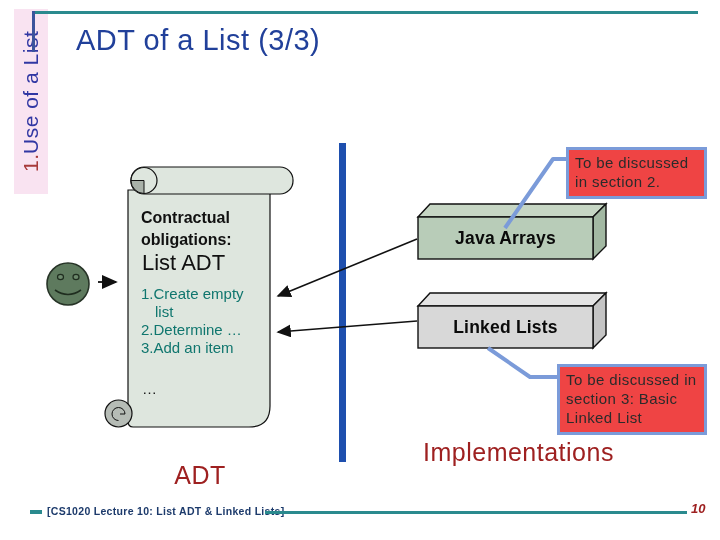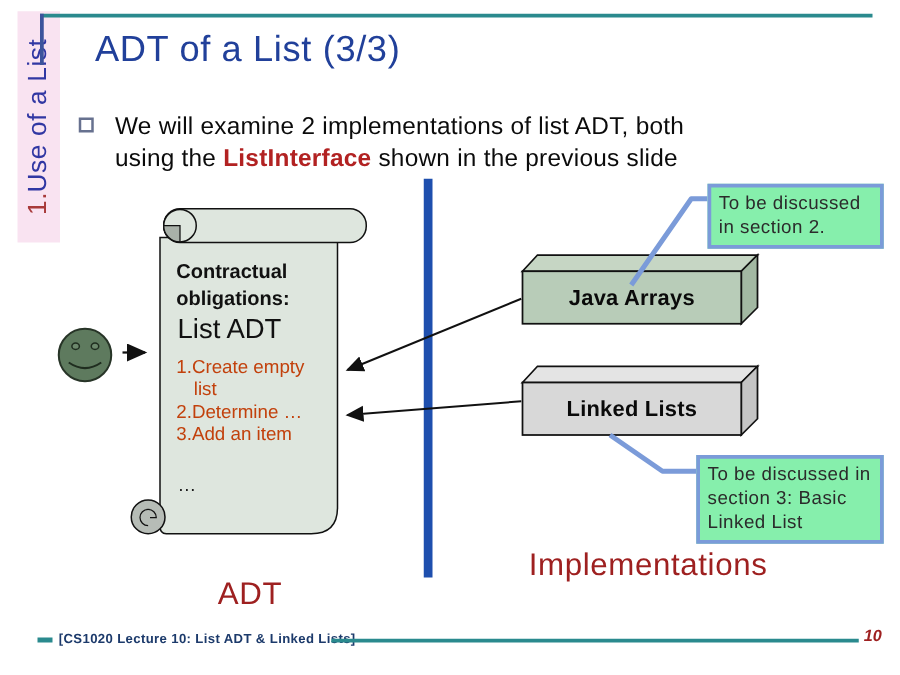--- a/index.html
+++ b/index.html
@@ -27,30 +27,30 @@
   .bullet-square { width:12px; height:12px; border:2px solid #67718f; margin-top:6px; flex:0 0 auto; background:#fff; }
   .bullet-text { margin-left:17px; font-size:19.5px; line-height:26px; color:#0b0b0b; letter-spacing:0.2px; }
   .bullet-text .hl { color:#b22222; font-weight:bold; }
   
   .vbar { position:absolute; left:339px; top:143px; width:7px; height:319px; background:#1e4fae; }
   
   .shape-layer { position:absolute; left:0; top:0; width:720px; height:540px; }
   
   .scroll-heading { position:absolute; left:141px; top:207px; font-size:16px; font-weight:bold; line-height:22px; color:#111; }
   .scroll-title { position:absolute; left:142px; top:250px; font-size:22px; color:#111; }
-  .scroll-items { position:absolute; left:141px; top:285px; font-size:15px; line-height:18px; color:#c2410c; }
+  .scroll-items { position:absolute; left:141px; top:285px; font-size:15px; line-height:18px; color:#0f766e; }
   .scroll-items .indent { padding-left:14px; }
   .scroll-ellipsis { position:absolute; left:142px; top:380px; font-size:15px; color:#1a1a1a; }
   
   .box-label { position:absolute; width:175px; height:42px; display:flex; align-items:center; justify-content:center;
                font-size:17.5px; font-weight:bold; color:#0a0a0a; letter-spacing:0.2px; }
   .box-label.java { left:418px; top:217px; }
   .box-label.linked { left:418px; top:306px; }
   
-  .callout { position:absolute; background:#86efac; border:3px solid #7b9bd9; color:#2b2b2b;
+  .callout { position:absolute; background:#ef4444; border:3px solid #7b9bd9; color:#2b2b2b;
              font-size:15px; line-height:19px; padding:3px 6px; letter-spacing:0.4px; }
   .callout.c1 { left:566px; top:147px; width:141px; height:52px; }
   .callout.c2 { left:557px; top:364px; width:150px; height:71px; }
   
   .red-label { position:absolute; font-size:25px; color:#9e2020; letter-spacing:0.5px; }
   .red-label.adt { left:148px; top:461px; width:104px; text-align:center; }
   .red-label.impl { left:423px; top:438px; }
   
   .footer-dash { position:absolute; left:30px; top:510px; width:12px; height:4px; background:#2a8a8e; }
   .footer-text { position:absolute; left:47px; top:505px; font-size:10.5px; font-weight:bold; color:#1c3a6b; letter-spacing:0.3px; }
@@ -66,27 +66,20 @@
   <div class="sidebar-text">
       <span class="num">1.</span>
       <span> Use of a List</span>
     </div>
 
   <div class="top-rule"></div>
   <div class="top-rule-drop"></div>
 
   <div class="title">ADT of a List (3/3)</div>
 
-  <div class="bullet-row">
-    <div class="bullet-square"></div>
-    <div class="bullet-text">
-      <div>We will examine 2 implementations of list ADT, both</div>
-      <div><span>using the </span><span class="hl">ListInterface</span><span> shown in the previous slide</span></div>
-    </div>
-  </div>
 
   <div class="vbar"></div>
 
   <svg class="shape-layer" viewBox="0 0 720 540" xmlns="http://www.w3.org/2000/svg">
     <defs>
       <marker id="ah" markerWidth="10" markerHeight="9" refX="8" refY="4" orient="auto">
         <path d="M0,0 L9,4 L0,8 Z" fill="#111"></path>
       </marker>
     </defs>
 

